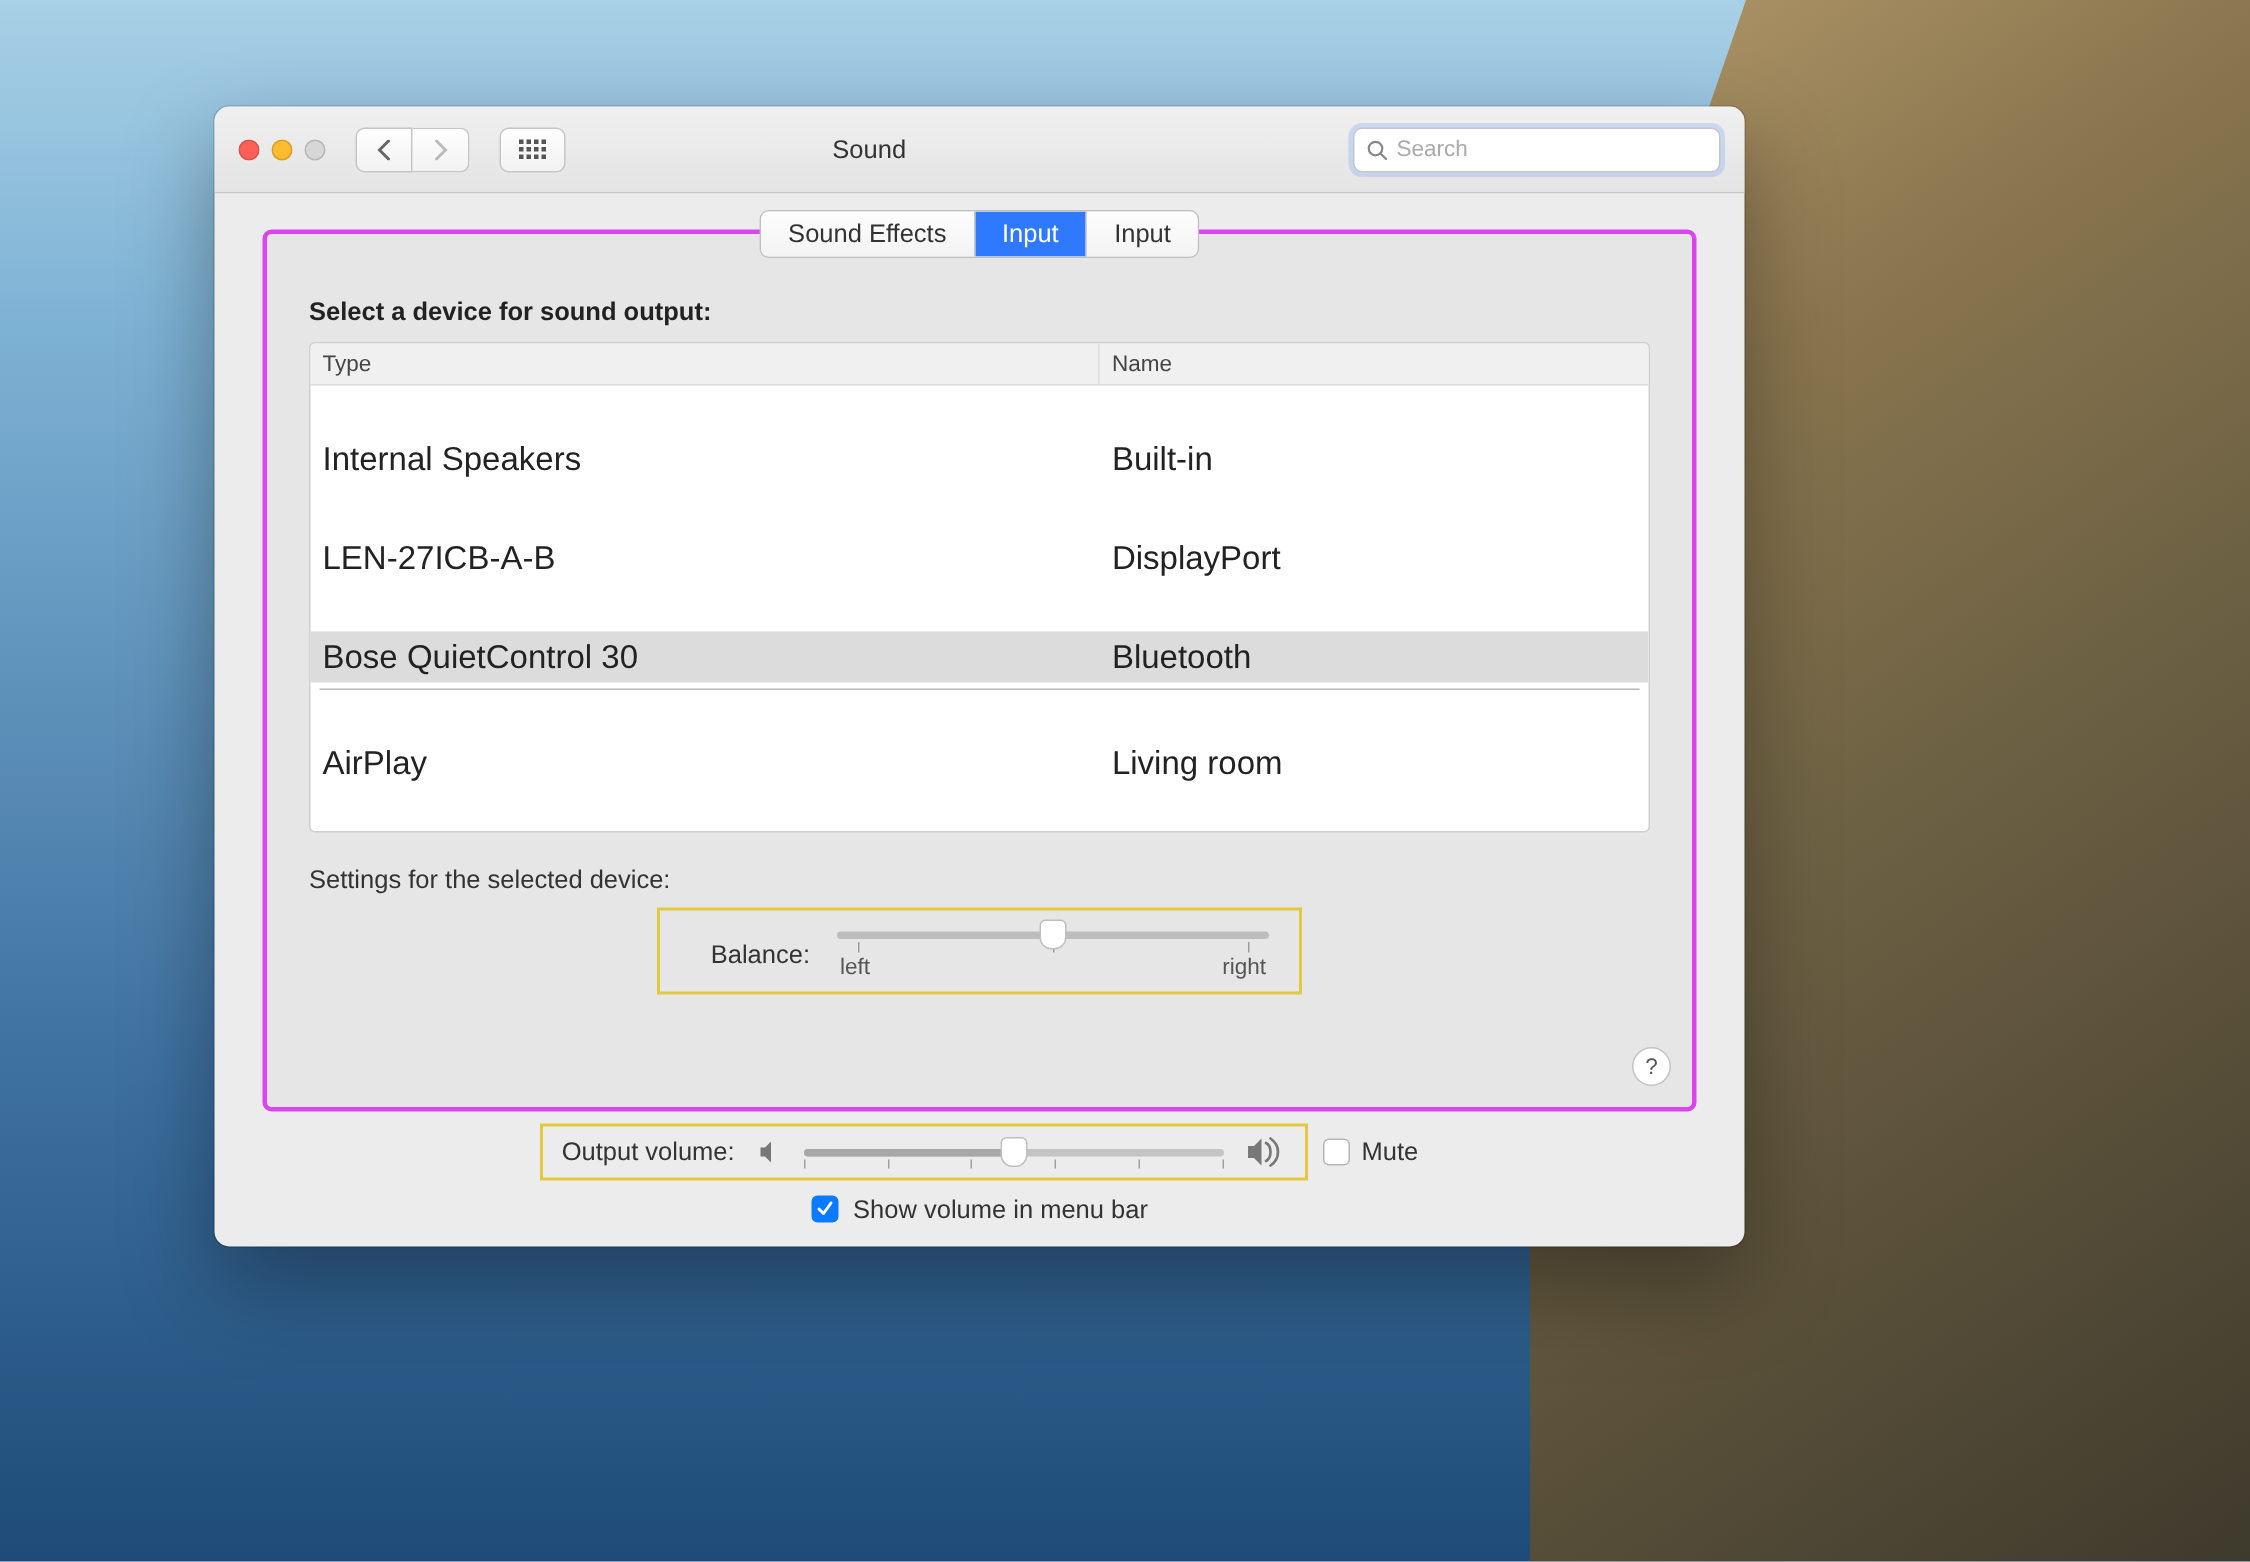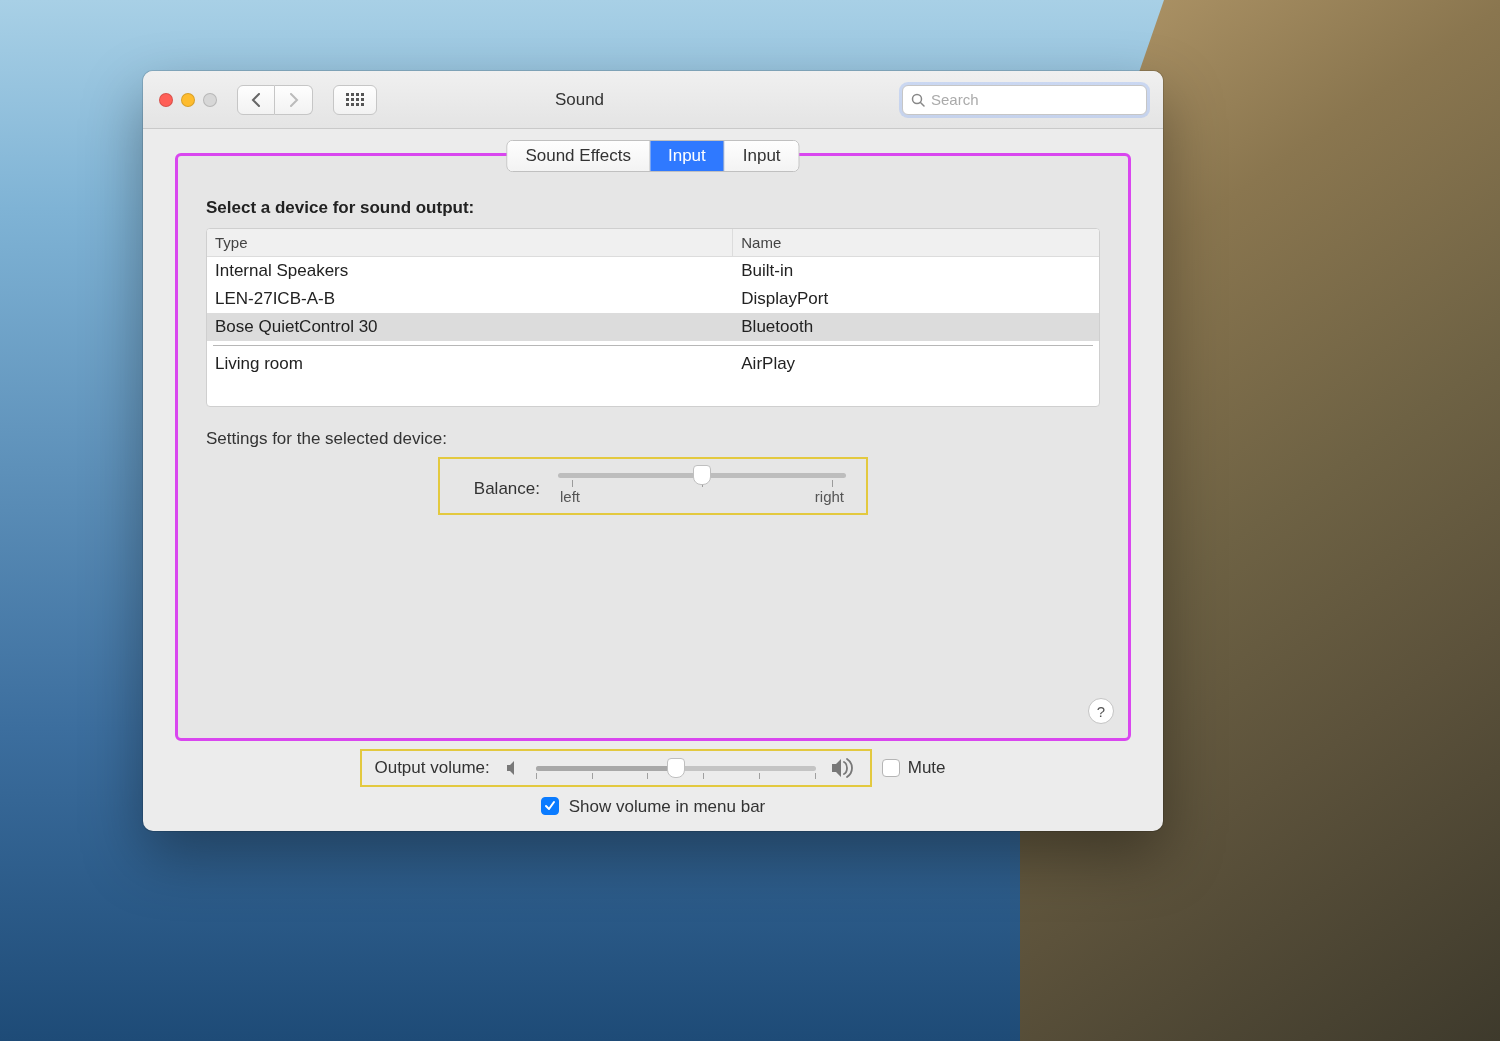--- a/index.html
+++ b/index.html
@@ -73,21 +73,21 @@
     border:1px solid #cfcfcf;border-radius:4px;background:#fff;overflow:hidden;
   }
   .thead{
     display:grid;grid-template-columns:59% 41%;
     background:#f0f0f0;border-bottom:1px solid #dcdcdc;
   }
   .thead div{padding:5px 8px;font-size:15px;color:#444;border-right:1px solid #dcdcdc;}
   .thead div:last-child{border-right:none;}
   .trow{
     display:grid;grid-template-columns:59% 41%;
-    font-size:17px;color:#222;
+    font-size:22px;color:#222;margin-top:32px;
   }
   .trow div{padding:4px 8px;}
   .trow.selected{background:#dcdcdc;}
   .sep{height:1px;background:#b7b7b7;margin:4px 6px;}
   .empty-row{height:28px;}
   .settings-title{font-size:17px;color:#333;margin-top:22px;}
   .highlight-box{
     border:2px solid #e3c93f; padding:14px 20px 8px;
     margin:8px auto 18px;width:430px;position:relative;
   }
@@ -202,22 +202,22 @@
         <div class="trow">
           <div>LEN-27ICB-A-B</div>
           <div>DisplayPort</div>
         </div>
         <div class="trow selected">
           <div>Bose QuietControl 30</div>
           <div>Bluetooth</div>
         </div>
         <div class="sep"></div>
         <div class="trow">
+          <div>AirPlay</div>
           <div>Living room</div>
-          <div>AirPlay</div>
         </div>
         <div class="empty-row"></div>
       </div>
 
       <div class="settings-title">Settings for the selected device:</div>
 
       <div class="highlight-box">
         <div class="balance-row">
           <div class="balance-label">Balance:</div>
           <div class="slider-wrap">

